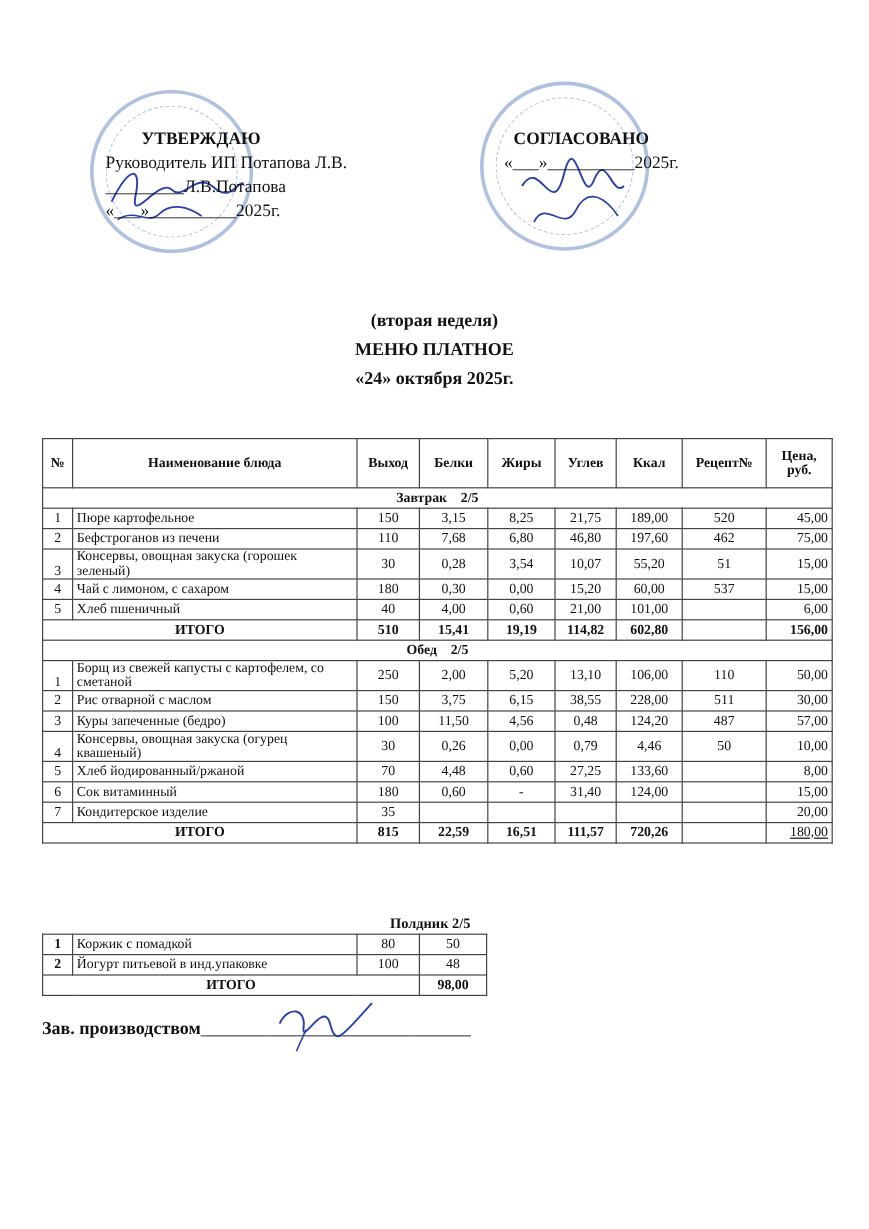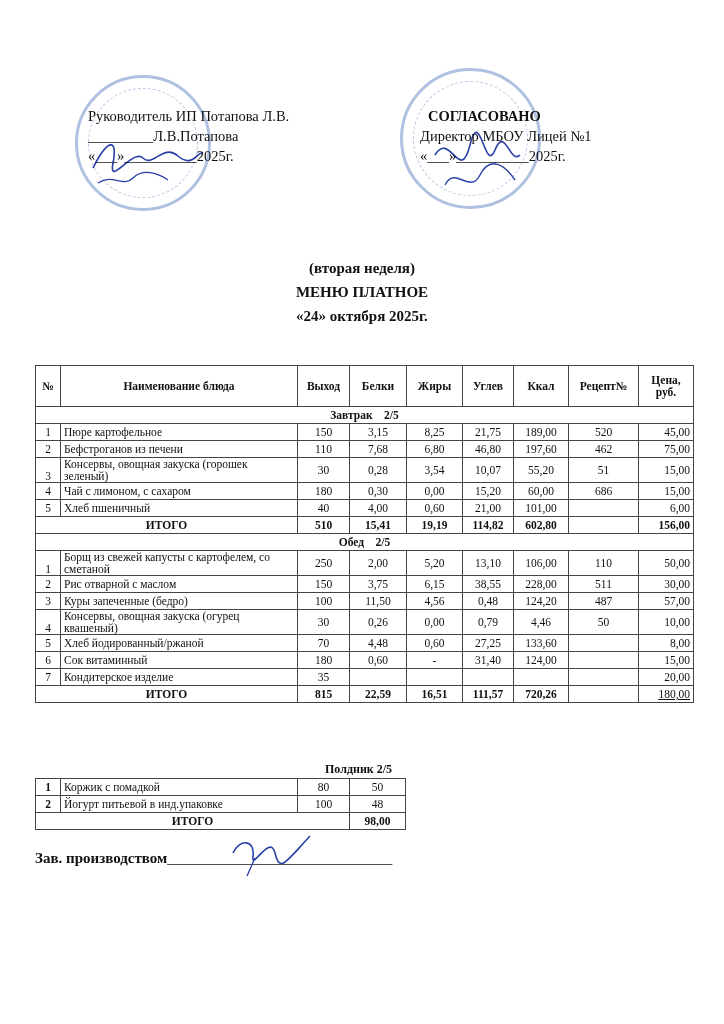--- a/index.html
+++ b/index.html
@@ -33,27 +33,27 @@
 <svg class="sig" style="left:88px;top:128px;" width="120" height="70" viewBox="0 0 120 70">
   <path d="M5 40 C20 10,30 10,25 35 S45 20,55 30 S75 15,90 28 S110 22,115 25" stroke="#2a3fa8" stroke-width="1.6" fill="none"></path>
   <path d="M10 55 C25 45,35 60,45 50 S70 45,80 52" stroke="#2a3fa8" stroke-width="1.4" fill="none"></path>
 </svg>
 <svg class="sig" style="left:425px;top:125px;" width="110" height="75" viewBox="0 0 110 75">
   <path d="M10 30 C25 5,35 60,45 20 S60 50,70 25 S85 40,95 30" stroke="#2a3fa8" stroke-width="1.6" fill="none"></path>
   <path d="M20 60 C30 40,45 70,55 50 S80 40,90 55" stroke="#2a3fa8" stroke-width="1.4" fill="none"></path>
 </svg>
 
 <div class="approve" style="left:88px;top:106px;">
+  <div class="hd" style="padding-left:30px;">УТВЕРЖДАЮ</div>
   <div>Руководитель ИП Потапова Л.В.</div>
   <div>_________Л.В.Потапова</div>
   <div>«___»__________2025г.</div>
 </div>
 <div class="approve" style="left:420px;top:106px;">
   <div class="hd" style="padding-left:8px;">СОГЛАСОВАНО</div>
-  <div>Директор МБОУ Лицей №1</div>
   <div>«___»__________2025г.</div>
 </div>
 
 <div class="title-block" style="top:260px;">
   <div style="height:24px;">(вторая неделя)</div>
   <div style="height:24px;">МЕНЮ ПЛАТНОЕ</div>
   <div style="height:24px;">«24» октября 2025г.</div>
 </div>
 
 <table class="menu" style="left:35px;top:365px;width:658px;">
@@ -118,21 +118,21 @@
     <td class="r">15,00</td>
   </tr>
   <tr>
     <td class="c">4</td>
     <td>Чай с лимоном, с сахаром</td>
     <td class="c">180</td>
     <td class="c">0,30</td>
     <td class="c">0,00</td>
     <td class="c">15,20</td>
     <td class="c">60,00</td>
-    <td class="c">686</td>
+    <td class="c">537</td>
     <td class="r">15,00</td>
   </tr>
   <tr>
     <td class="c">5</td>
     <td>Хлеб пшеничный</td>
     <td class="c">40</td>
     <td class="c">4,00</td>
     <td class="c">0,60</td>
     <td class="c">21,00</td>
     <td class="c">101,00</td>

